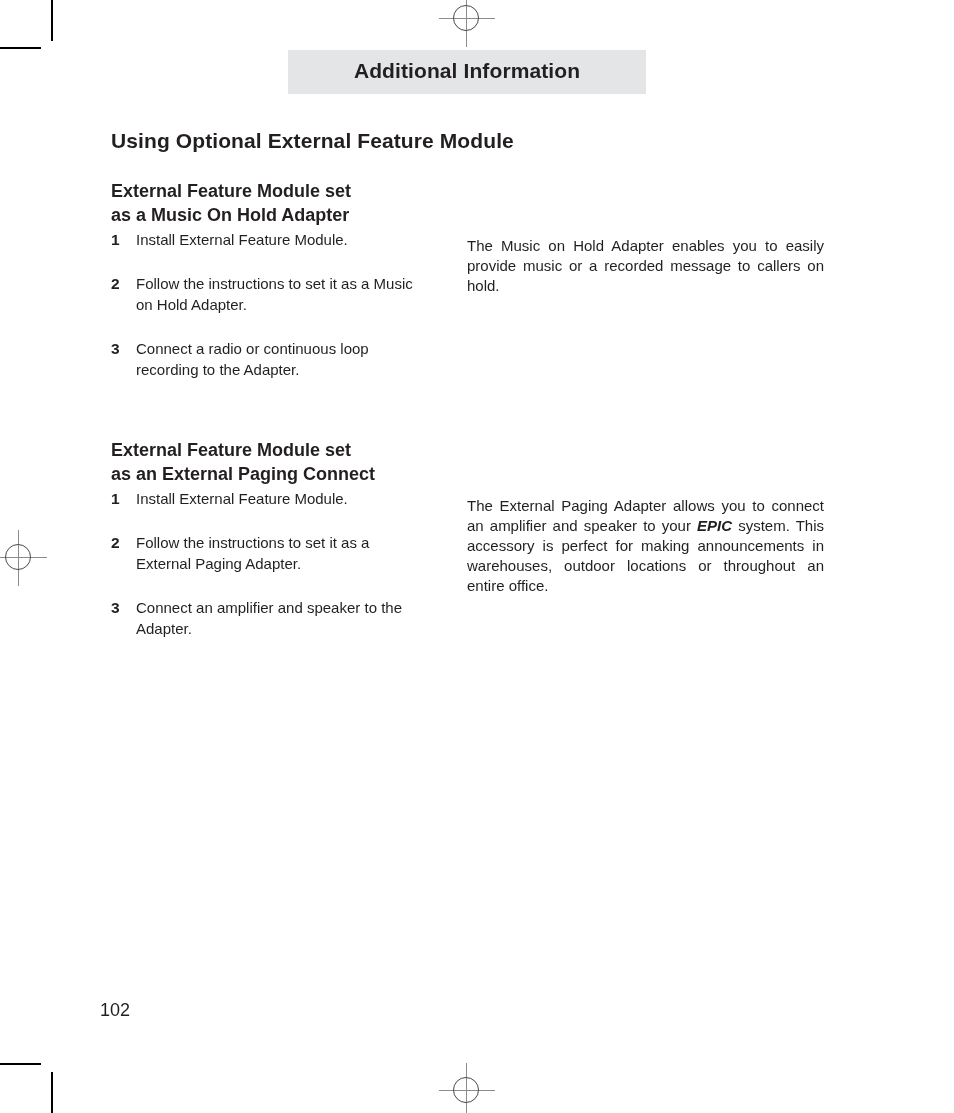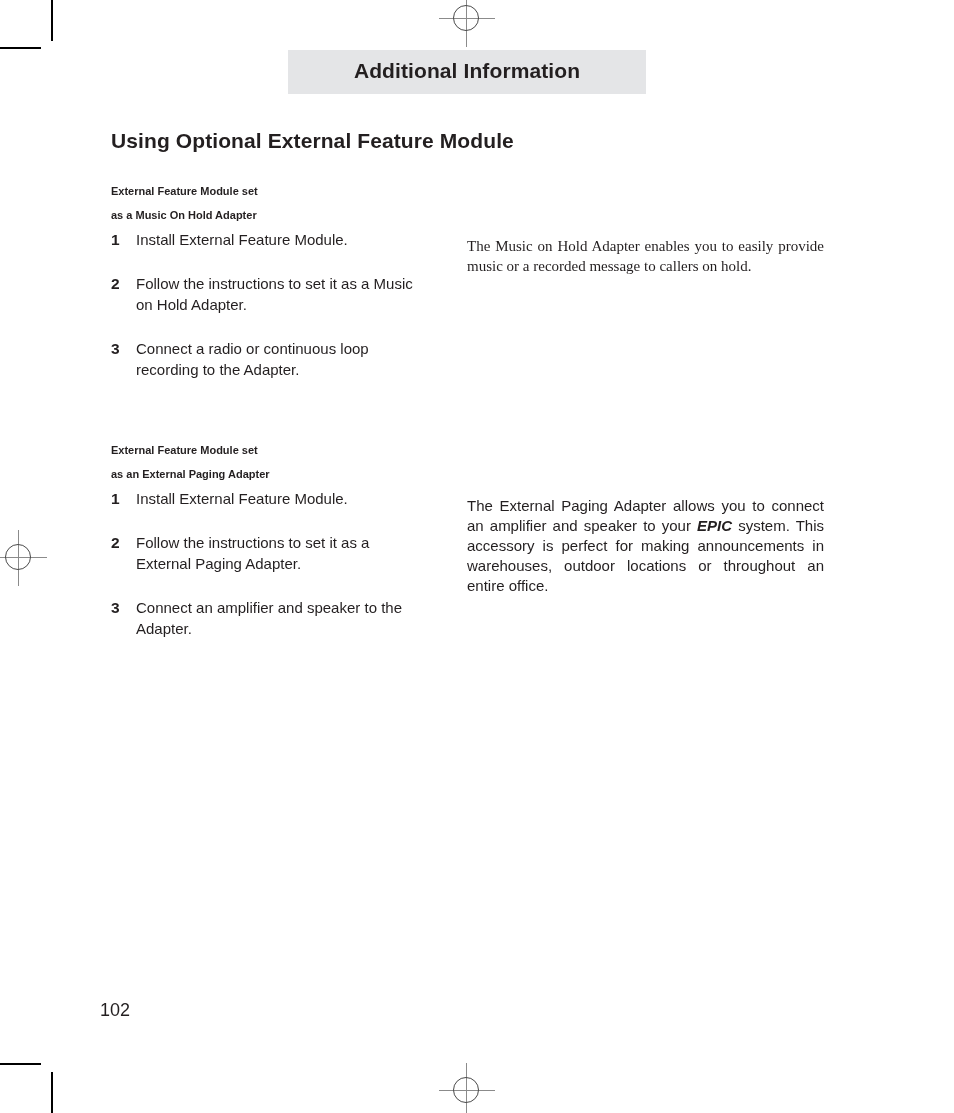--- a/index.html
+++ b/index.html
@@ -100,21 +100,21 @@
     left: 111px;
     width: 310px;
   }
   .col-right {
     position: absolute;
     left: 467px;
     width: 357px;
   }
 
   .section-heading {
-    font-size: 11px;
+    font-size: 18px;
     font-weight: bold;
     line-height: 24px;
     color: #231f20;
     margin: 0 0 2px 0;
   }
   .section-heading .hl {
     display: block;
   }
 
   .steps {
@@ -226,28 +226,28 @@
         <span class="step-num">2</span>
         <span class="step-text">Follow the instructions to set it as a Music on Hold Adapter.</span>
       </li>
       <li class="step">
         <span class="step-num">3</span>
         <span class="step-text">Connect a radio or continuous loop recording to the Adapter.</span>
       </li>
     </ol>
   </div>
 
-  <div class="col-right" style="top:236px;font-family:Liberation Serif, serif;">
+  <div class="col-right" style="top:236px;">
     <p class="body-para"><span>The Music on Hold Adapter enables you to easily provide music or a recorded message to callers on hold.</span></p>
   </div>
 
   <div class="col-left" style="top:438px;">
     <div class="section-heading">
       <span class="hl">External Feature Module set</span>
-      <span class="hl">as an External Paging Adapter</span>
+      <span class="hl">as an External Paging Connect</span>
     </div>
     <ol class="steps">
       <li class="step">
         <span class="step-num">1</span>
         <span class="step-text">Install External Feature Module.</span>
       </li>
       <li class="step">
         <span class="step-num">2</span>
         <span class="step-text">Follow the instructions to set it as a External Paging Adapter.</span>
       </li>

